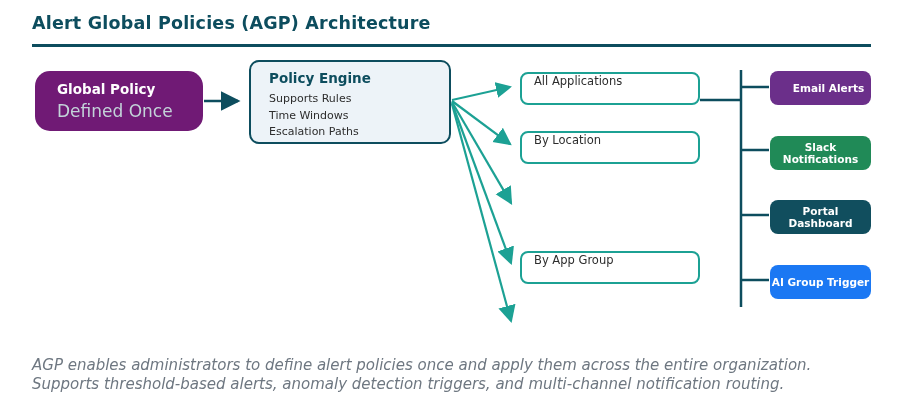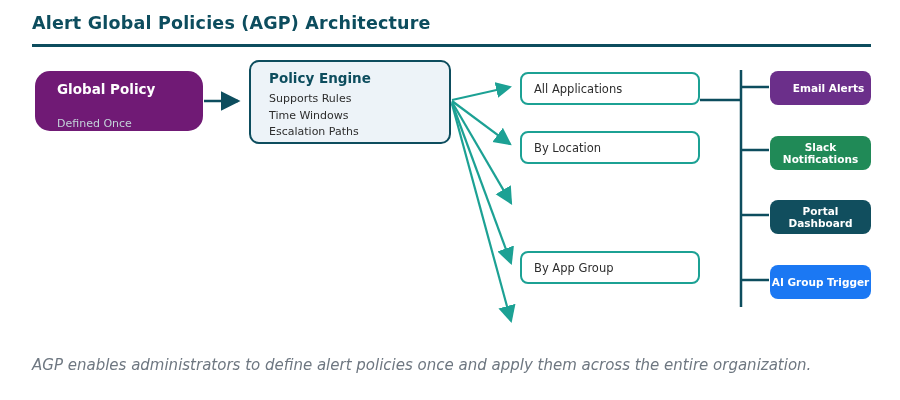--- a/index.html
+++ b/index.html
@@ -23,34 +23,34 @@
   svg.connectors { position: absolute; left: 0; top: 0; width: 900px; height: 400px; }
 
   .node { position: absolute; box-sizing: border-box; }
 
   .source-box {
     left: 35px; top: 71px; width: 168px; height: 60px;
     background: #701a75; border-radius: 15px;
     padding: 10px 0 0 22px; box-sizing: border-box;
   }
   .source-box .node-title { font-size: 13.5px; font-weight: bold; color: #ffffff; }
-  .source-box .node-sub { font-size: 11px; color: #c3d3d9; margin-top: 20px; }
+  .source-box .node-sub { font-size: 17px; color: #c3d3d9; margin-top: 4px; }
 
   .engine-box {
     left: 249px; top: 60px; width: 202px; height: 84px;
     background: #edf3f8; border: 2.5px solid #0d4d5e; border-radius: 10px;
     padding: 8px 0 0 18px; box-sizing: border-box;
   }
   .engine-box .node-title { font-size: 13.5px; font-weight: bold; color: #0d4d5e; margin-bottom: 5px; }
   .engine-box .engine-item { font-size: 11px; color: #2d2d2d; line-height: 16.5px; }
 
   .scope-box {
     left: 520px; width: 180px; height: 33px;
     background: #ffffff; border: 2px solid #1ca194; border-radius: 8px;
-    display: flex; align-items: center; padding-left: 12px;
+    display: flex; padding-left: 12px;
     font-size: 11.5px; color: #2d2d2d;
   }
   .scope-0 { top: 72px; }
   .scope-1 { top: 131px; }
   .scope-2 { top: 191px; }
   .scope-3 { top: 251px; }
   .scope-4 { top: 311px; }
 
   .channel-box {
     left: 770px; width: 101px; height: 34px;
@@ -131,14 +131,15 @@
     <span>Slack Notifications</span>
   </div>
   <div class="node channel-box channel-2" style="background-color: rgb(17, 78, 94);">
     <span>Portal Dashboard</span>
   </div>
   <div class="node channel-box channel-3" style="background-color: rgb(27, 120, 243);">
     <span>AI Group Trigger</span>
   </div>
 
   <div class="footer-note footer-1">AGP enables administrators to define alert policies once and apply them across the entire organization.</div>
+  <div class="footer-note footer-2">Supports threshold-based alerts, anomaly detection triggers, and multi-channel notification routing.</div>
 
 </div>
 
 </body></html>

